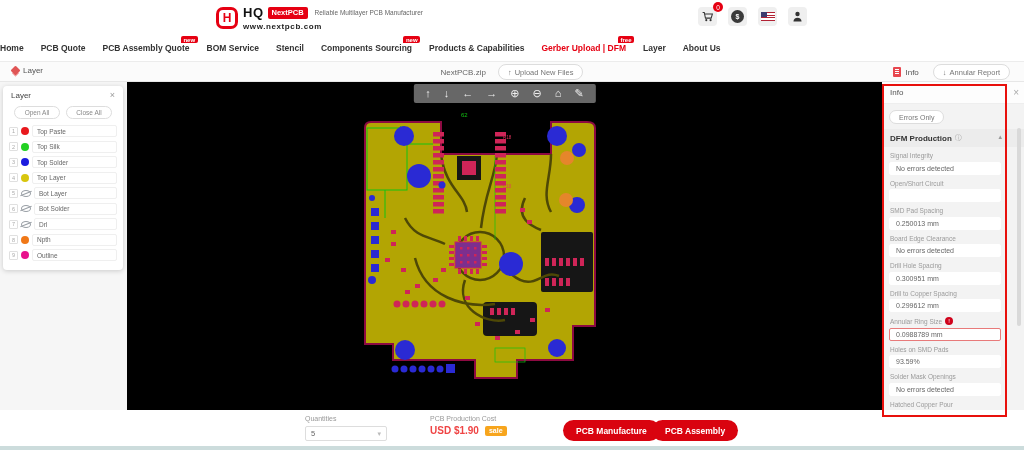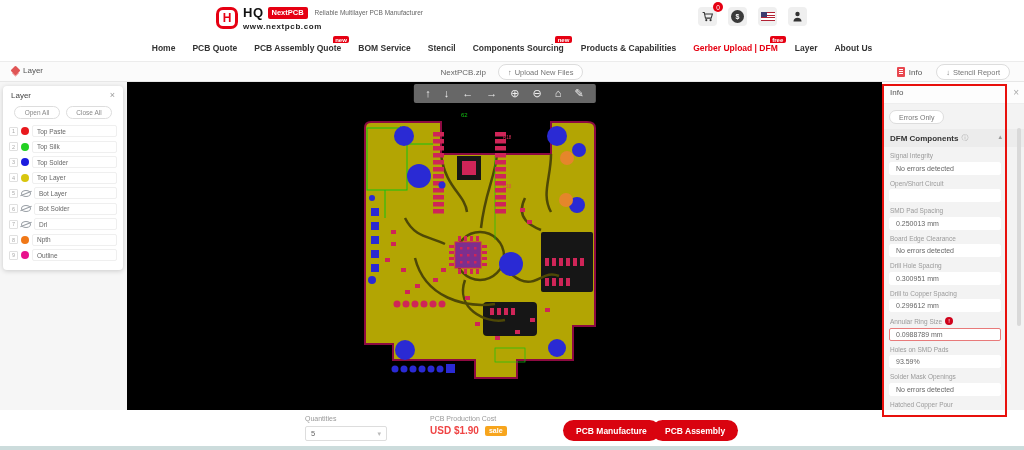--- a/index.html
+++ b/index.html
@@ -19,21 +19,21 @@
   .hdr-icons{position:absolute;left:698px;top:7px;display:flex;gap:11px}
   .hicon{width:19px;height:19px;background:#efefef;border-radius:4px;display:flex;align-items:center;justify-content:center;position:relative;cursor:pointer}
   .cart-badge{position:absolute;top:-5px;right:-6px;background:#e60012;color:#fff;font-size:6.5px;
     min-width:10px;height:10px;border-radius:5px;display:flex;align-items:center;justify-content:center;padding:0 2px}
   .coin{width:13px;height:13px;border-radius:50%;background:#3a3a3a;color:#fff;font-size:7px;font-weight:bold;display:flex;align-items:center;justify-content:center}
   .flag{width:14px;height:9px;background:repeating-linear-gradient(180deg,#b22234 0 1.3px,#fff 1.3px 2.6px);position:relative}
   .flag::after{content:"";position:absolute;left:0;top:0;width:6px;height:5px;background:#3c3b6e}
 
   
   .main-nav{position:absolute;left:0;top:35px;width:1024px;height:27px;display:flex;align-items:center;
-    justify-content:center;gap:17px;border-bottom:1px solid #ececec;background:#fff}
+    gap:17px;border-bottom:1px solid #ececec;background:#fff}
   .nav-item{font-size:8.5px;font-weight:bold;color:#333;text-decoration:none;position:relative;cursor:pointer;white-space:nowrap}
   .nav-item.active{color:#e60012}
   .nav-badge{position:absolute;top:-7px;right:-8px;background:#e60012;color:#fff;font-size:6px;font-weight:bold;
     padding:.5px 2.5px;border-radius:2px 2px 2px 0}
 
   
   .toolbar{position:absolute;left:0;top:62px;width:1024px;height:20px;background:#fbfbfb;border-bottom:1px solid #e7e7e7}
   .tb-left{position:absolute;left:12px;top:4px;display:flex;align-items:center;gap:4px;cursor:pointer}
   .layers-glyph{width:7px;height:7px;background:#e05555;border-radius:1px;transform:rotate(45deg);box-shadow:2px 2px 0 -1px #f0a0a0}
   .tb-label{font-size:8px;color:#555}
@@ -220,21 +220,21 @@
       <span>Upload New Files</span>
     </button>
   </div>
   <div class="tb-right">
     <div class="info-trig">
       <span class="doc-icon"></span>
       <span class="tb-label">Info</span>
     </div>
     <button class="pill-btn">
       <span>↓</span>
-      <span>Stencil Report</span>
+      <span>Annular Report</span>
     </button>
   </div>
 </div>
 
 <main class="main">
 
   <aside class="left-col">
     <div class="layer-panel">
       <div class="lp-head">
         <span class="lp-title">Layer</span>
@@ -492,21 +492,21 @@
     </svg>
   </section>
 
   <aside class="info-col">
     <div class="ip-head">
       <span class="ip-title">Info</span>
       <span class="ip-close">×</span>
     </div>
     <button class="errors-pill">Errors Only</button>
     <div class="dfm-head">
-      <span class="dfm-title">DFM Components</span>
+      <span class="dfm-title">DFM Production</span>
       <span class="dfm-info">ⓘ</span>
       <span class="dfm-chevron">▴</span>
     </div>
     <div class="fields">
 
         <div class="field">
           <div class="f-label">
             <span>Signal Integrity</span>
 
           </div>

